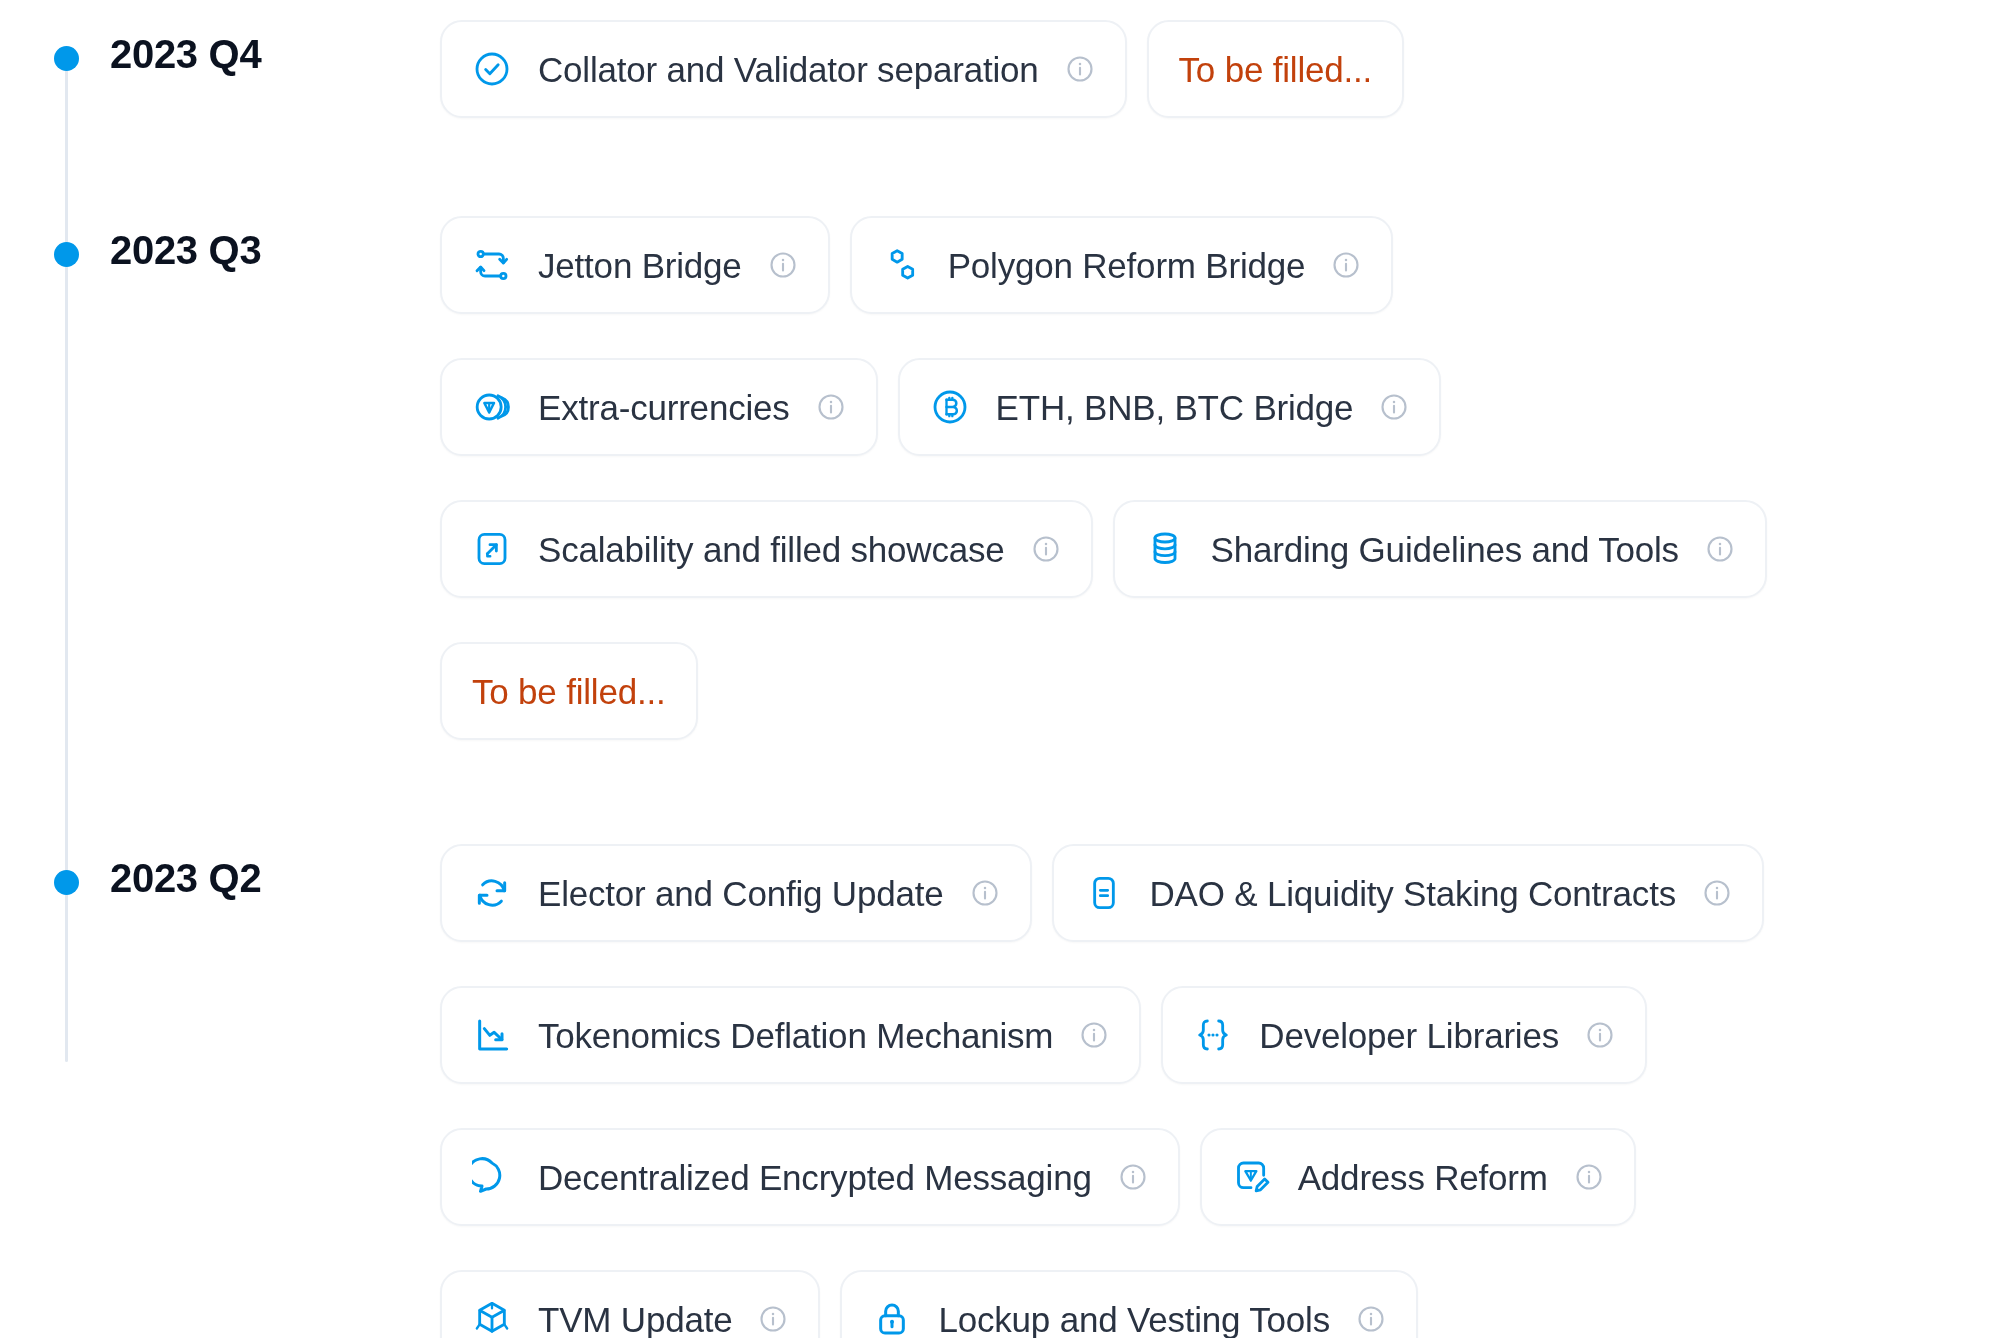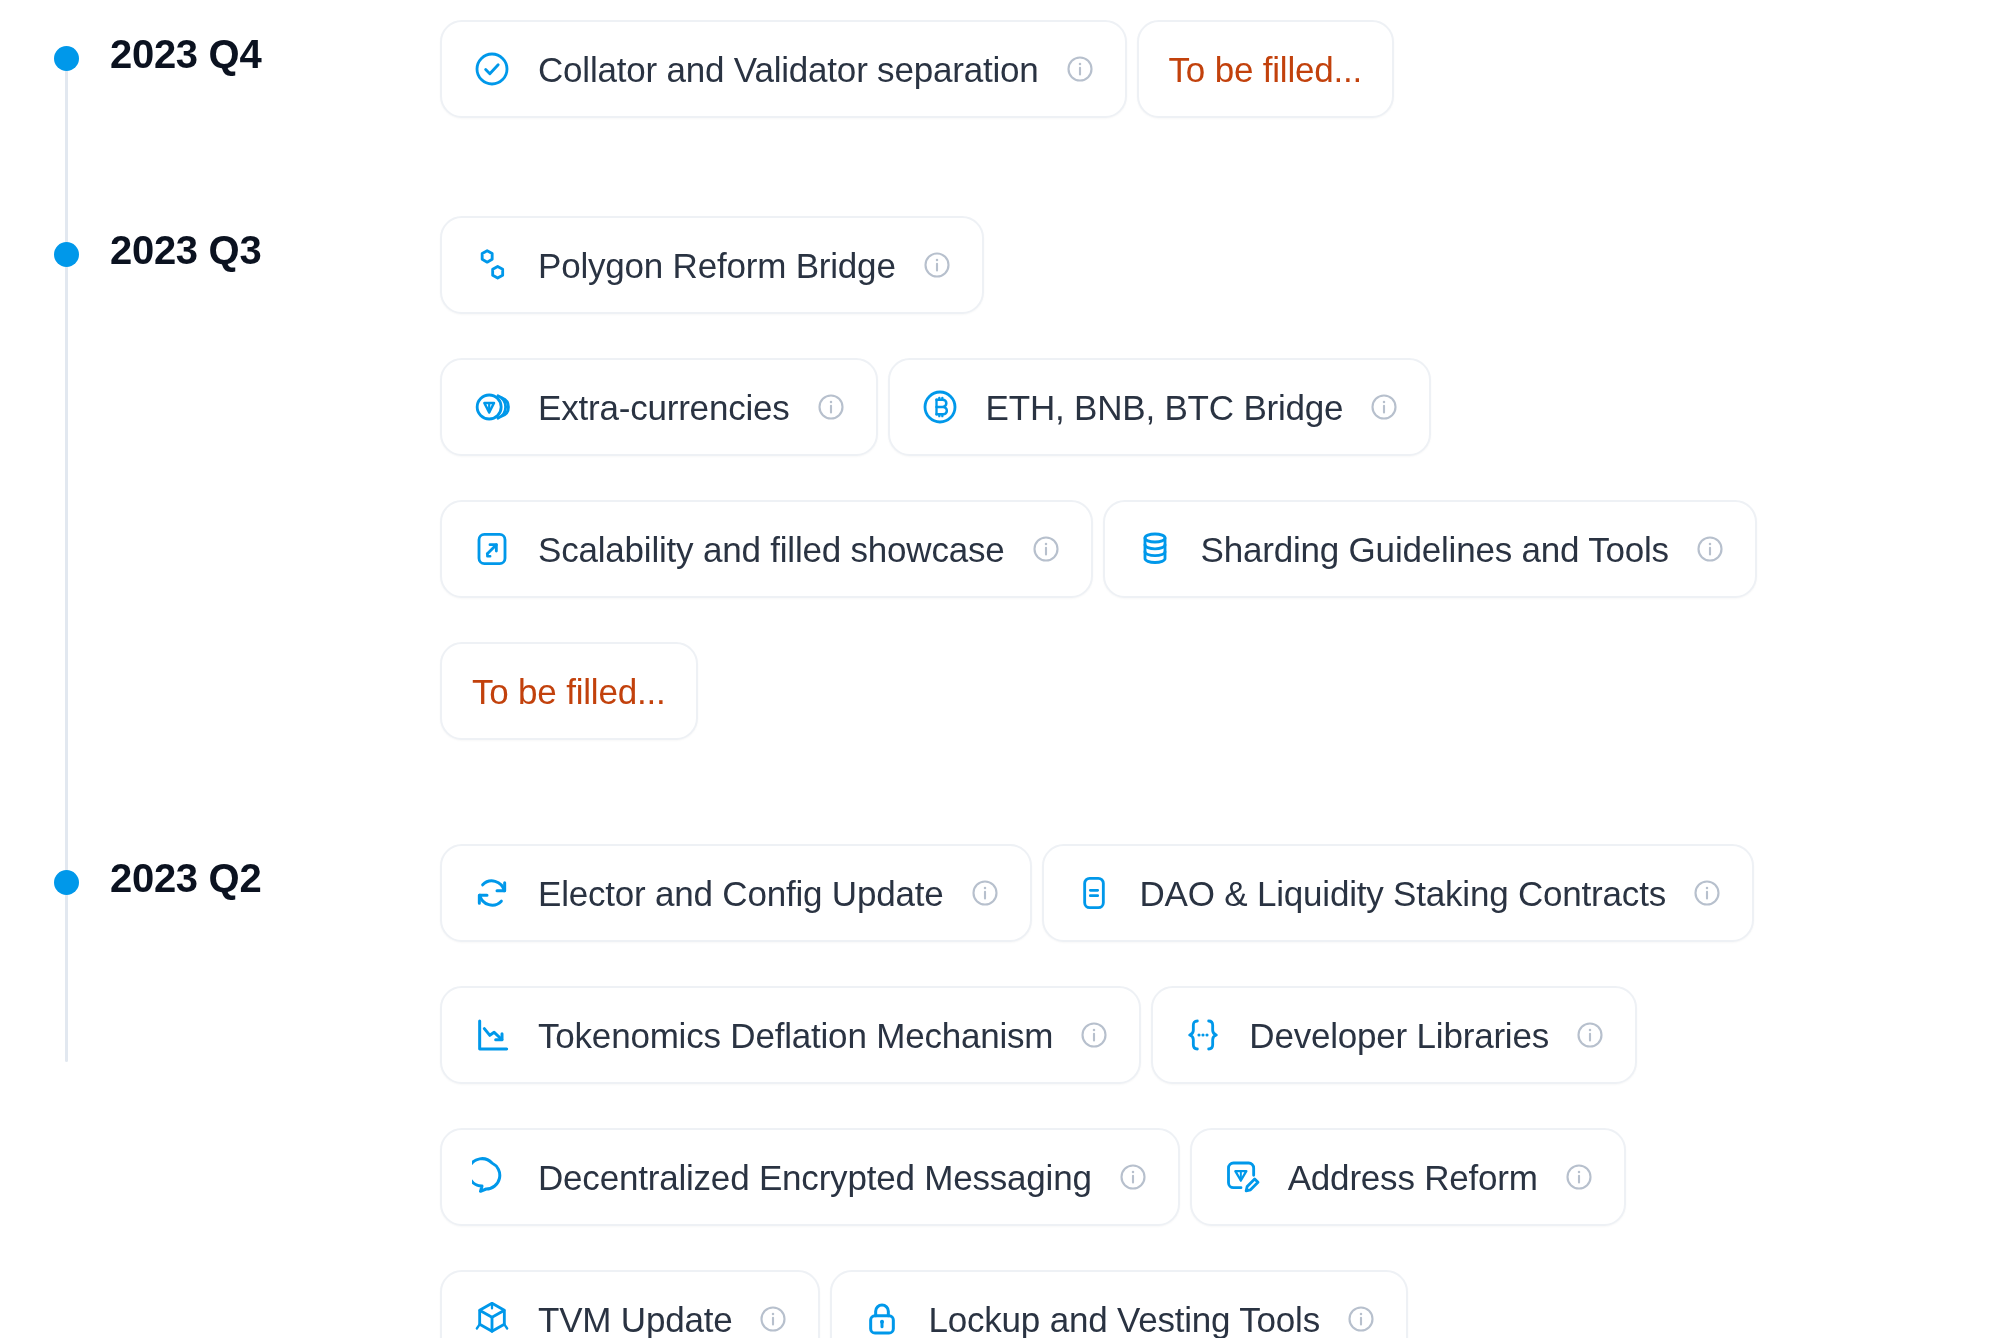--- a/index.html
+++ b/index.html
@@ -66,21 +66,21 @@
     color: #0b1220;
     line-height: 1;
     white-space: nowrap;
   }
 
   .quarter-body {
     flex: 1 1 auto;
     display: flex;
     flex-wrap: wrap;
     align-content: flex-start;
-    gap: 22px 10px;
+    gap: 22px 20px;
     padding-top: 12px;
     padding-right: 24px;
   }
 
   .chip {
     display: inline-flex;
     align-items: center;
     gap: 0;
     box-sizing: border-box;
     height: 98px;
@@ -168,20 +168,40 @@
       </div>
       <div class="quarter q-2023q3">
         <div class="quarter-head">
           <span class="quarter-dot"></span>
           <div class="quarter-label">2023 Q3</div>
         </div>
         <div class="quarter-body">
           <div class="chip">
             <span class="chip-icon">
               <svg width="40" height="40" viewBox="0 0 24 24" fill="none" stroke="currentColor" stroke-width="1.7" stroke-linecap="round" stroke-linejoin="round">
+                <circle cx="5.2" cy="5.4" r="1.6"></circle>
+                <circle cx="18.8" cy="18.6" r="1.6"></circle>
+                <path d="M6.9 5.4h9.3a2.6 2.6 0 0 1 2.6 2.6v2.6"></path>
+                <path d="M17.1 18.6H7.8a2.6 2.6 0 0 1-2.6-2.6v-2.6"></path>
+                <path d="M16.6 8.6l2.2 2.2 2.0-2.2"></path>
+                <path d="M7.2 15.4l-2.0-2.2-2.2 2.2"></path>
+              </svg>
+            </span>
+            <span class="chip-label">Jetton Bridge</span>
+            <span class="chip-info">
+              <svg width="30" height="30" viewBox="0 0 24 24" fill="none" stroke="currentColor" stroke-width="1.7" stroke-linecap="round" stroke-linejoin="round">
+                <circle cx="12" cy="12" r="9.2"></circle>
+                <path d="M12 11.0v5.4"></path>
+                <circle cx="12" cy="7.9" r="1.0" fill="currentColor" stroke="none"></circle>
+              </svg>
+            </span>
+          </div>
+          <div class="chip">
+            <span class="chip-icon">
+              <svg width="40" height="40" viewBox="0 0 24 24" fill="none" stroke="currentColor" stroke-width="1.7" stroke-linecap="round" stroke-linejoin="round">
                 <path d="M9.1 3.4l3.0 1.7v3.5l-3.0 1.7-3.0-1.7V5.1z"></path>
                 <path d="M15.4 12.9l3.0 1.7v3.5l-3.0 1.7-3.0-1.7v-3.5z"></path>
               </svg>
             </span>
             <span class="chip-label">Polygon Reform Bridge</span>
             <span class="chip-info">
               <svg width="30" height="30" viewBox="0 0 24 24" fill="none" stroke="currentColor" stroke-width="1.7" stroke-linecap="round" stroke-linejoin="round">
                 <circle cx="12" cy="12" r="9.2"></circle>
                 <path d="M12 11.0v5.4"></path>
                 <circle cx="12" cy="7.9" r="1.0" fill="currentColor" stroke="none"></circle>

